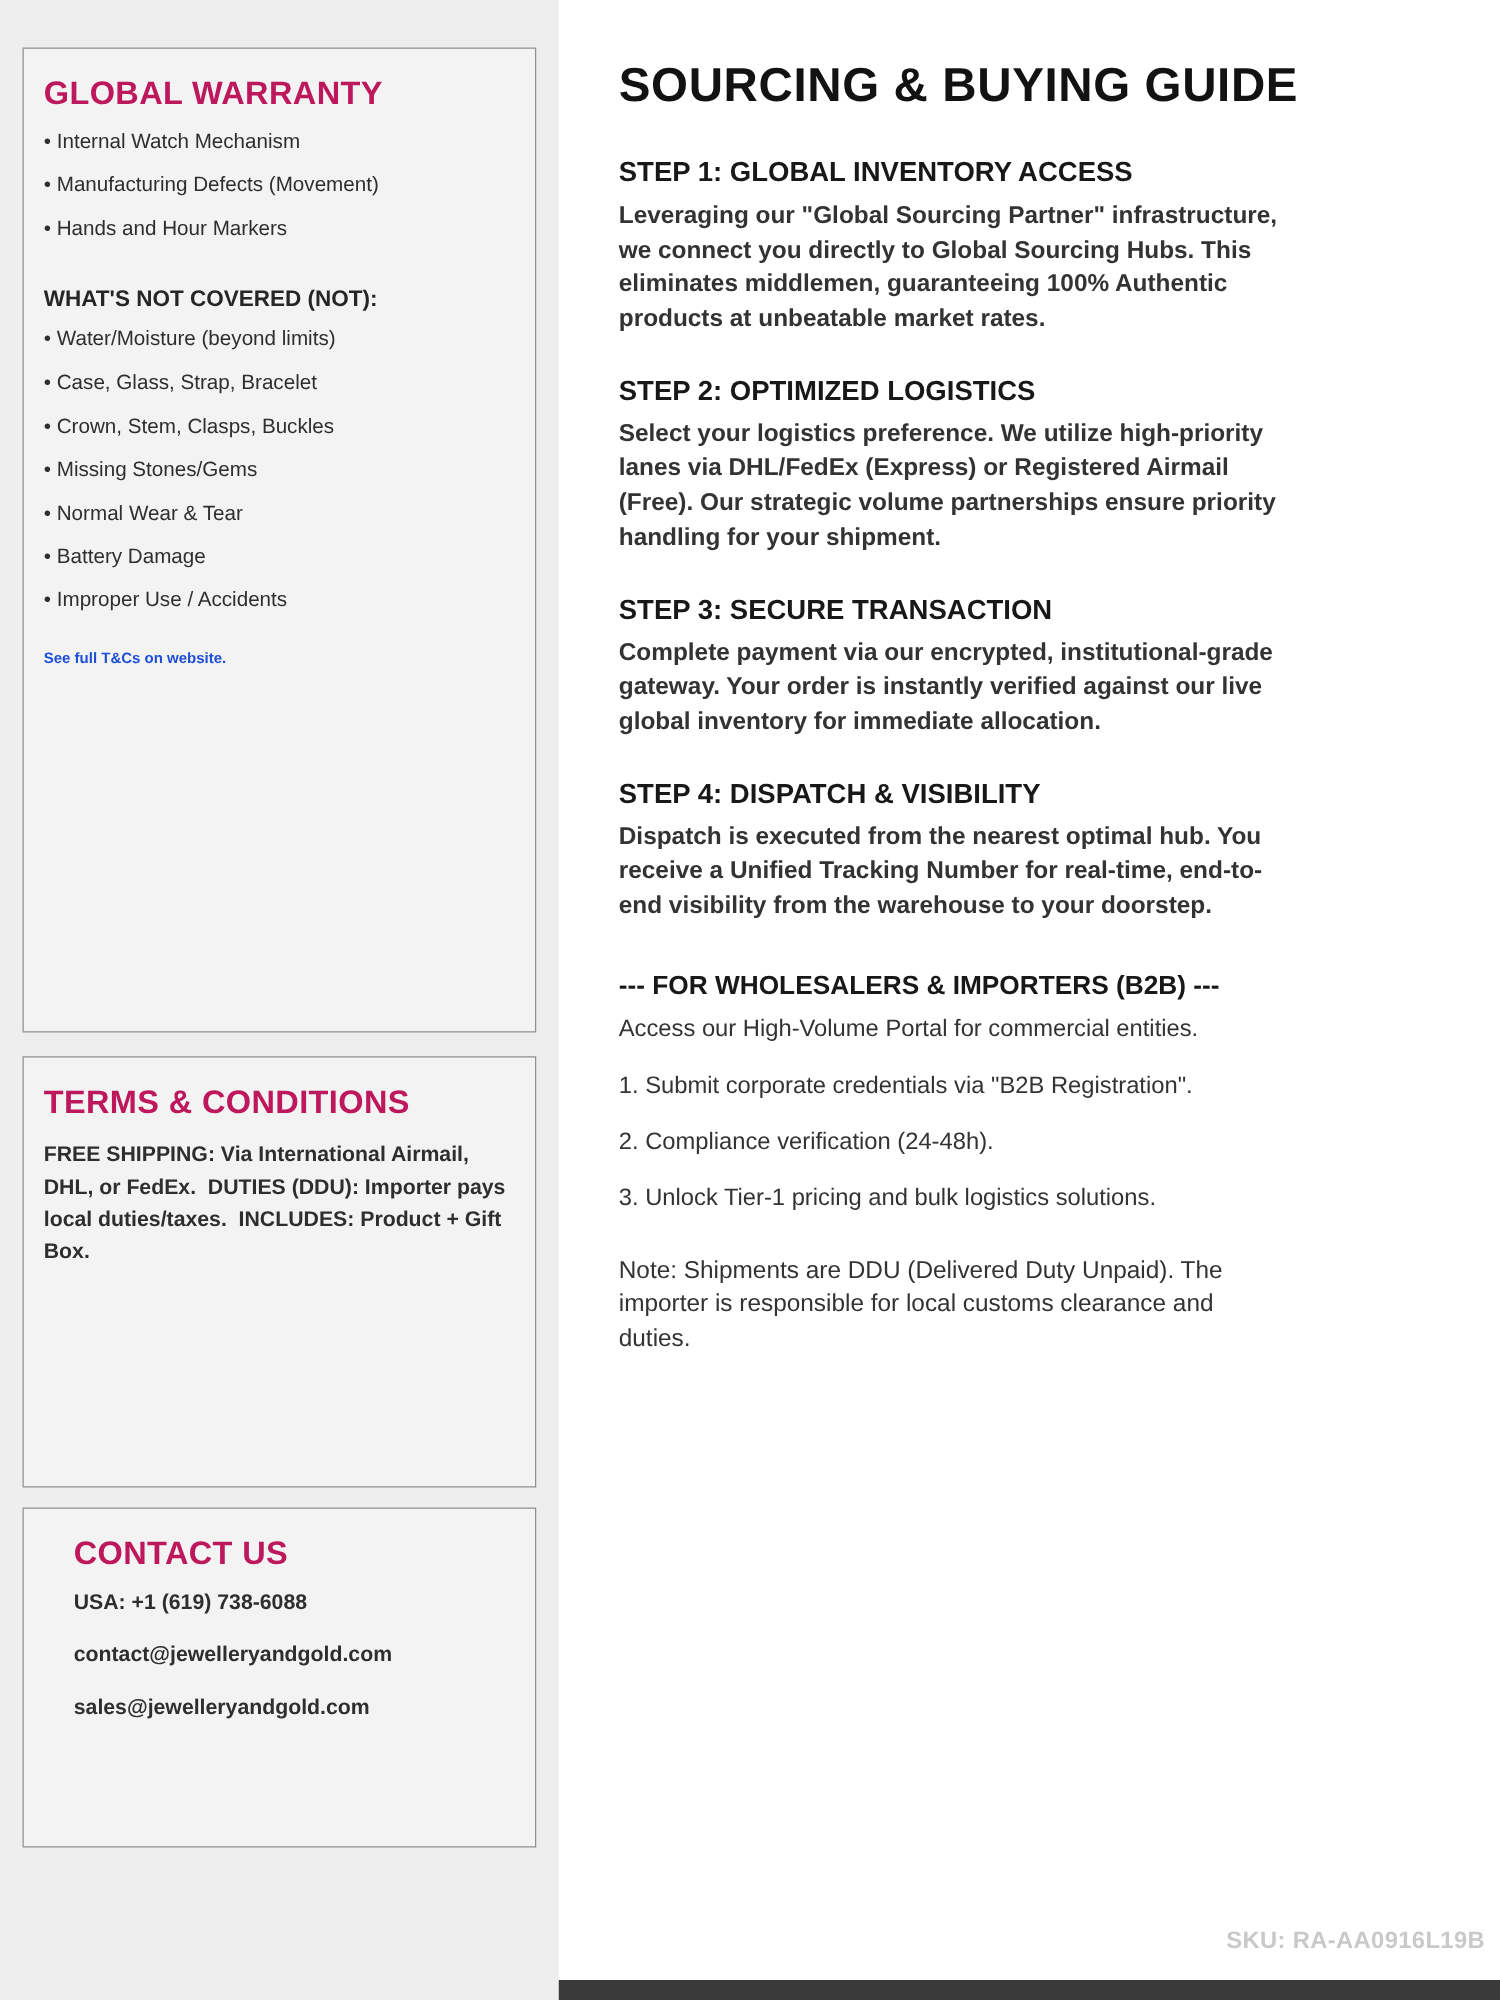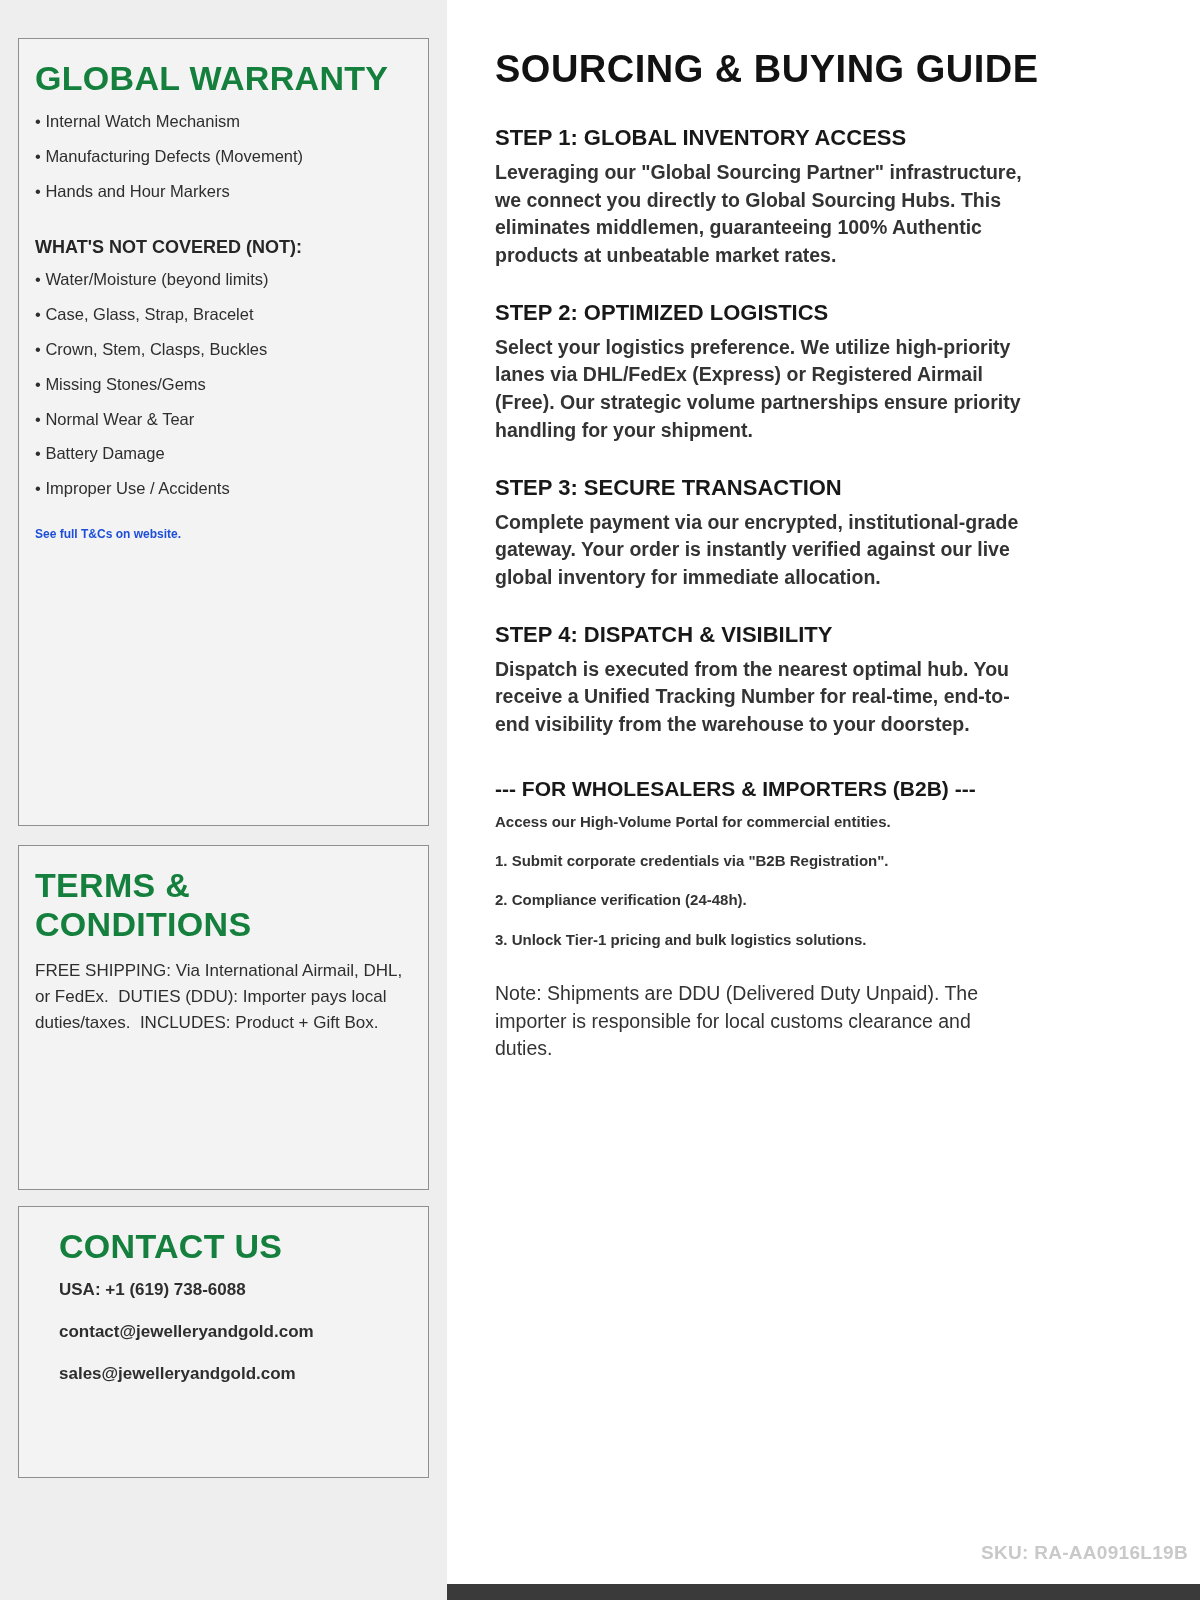--- a/index.html
+++ b/index.html
@@ -24,23 +24,23 @@
   .box {
     border:1px solid #8f8f8f;
     background:#f3f3f3;
     padding:20px 16px;
   }
   .box--warranty { min-height:788px; }
   .box--terms    { min-height:345px; margin-top:19px; }
   .box--contact  { min-height:272px; margin-top:16px;padding-left:40px; }
 
   .box-title {
-    font-size:34px;
-    font-weight:800;
-    color:#15803d;
+    font-size:26px;
+    font-weight:800;
+    color:#be185d;
     letter-spacing:.3px;
     margin-bottom:14px;
   }
   .sub-title {
     font-size:18px;
     font-weight:800;
     color:#262626;
     margin:0 0 12px 0;
   }
   .sub-title--second { margin-top:36px; }
@@ -57,21 +57,21 @@
 
   .footnote {
     margin-top:28px;
     font-size:12px;
     font-weight:600;
     color:#1d4ed8;
   }
 
   .terms-body {
     font-size:17px;
-    font-weight:400;
+    font-weight:700;
     color:#2e2e2e;
     line-height:1.52;
     white-space:pre-wrap;
   }
 
   .contact-line {
     font-size:17px;
     font-weight:700;
     color:#2e2e2e;
     margin-bottom:22px;
@@ -107,22 +107,22 @@
     max-width:548px;
   }
 
   .b2b-heading {
     font-size:21px;
     font-weight:800;
     color:#181818;
     margin:38px 0 10px 0;
   }
   .b2b-paragraph {
-    font-size:15px;
-    font-weight:700;
+    font-size:19px;
+    font-weight:400;
     color:#333333;
     line-height:1.42;
     max-width:548px;
     margin-bottom:18px;
   }
   .b2b-note {
     font-size:19.5px;
     font-weight:400;
     color:#333333;
     line-height:1.42;

